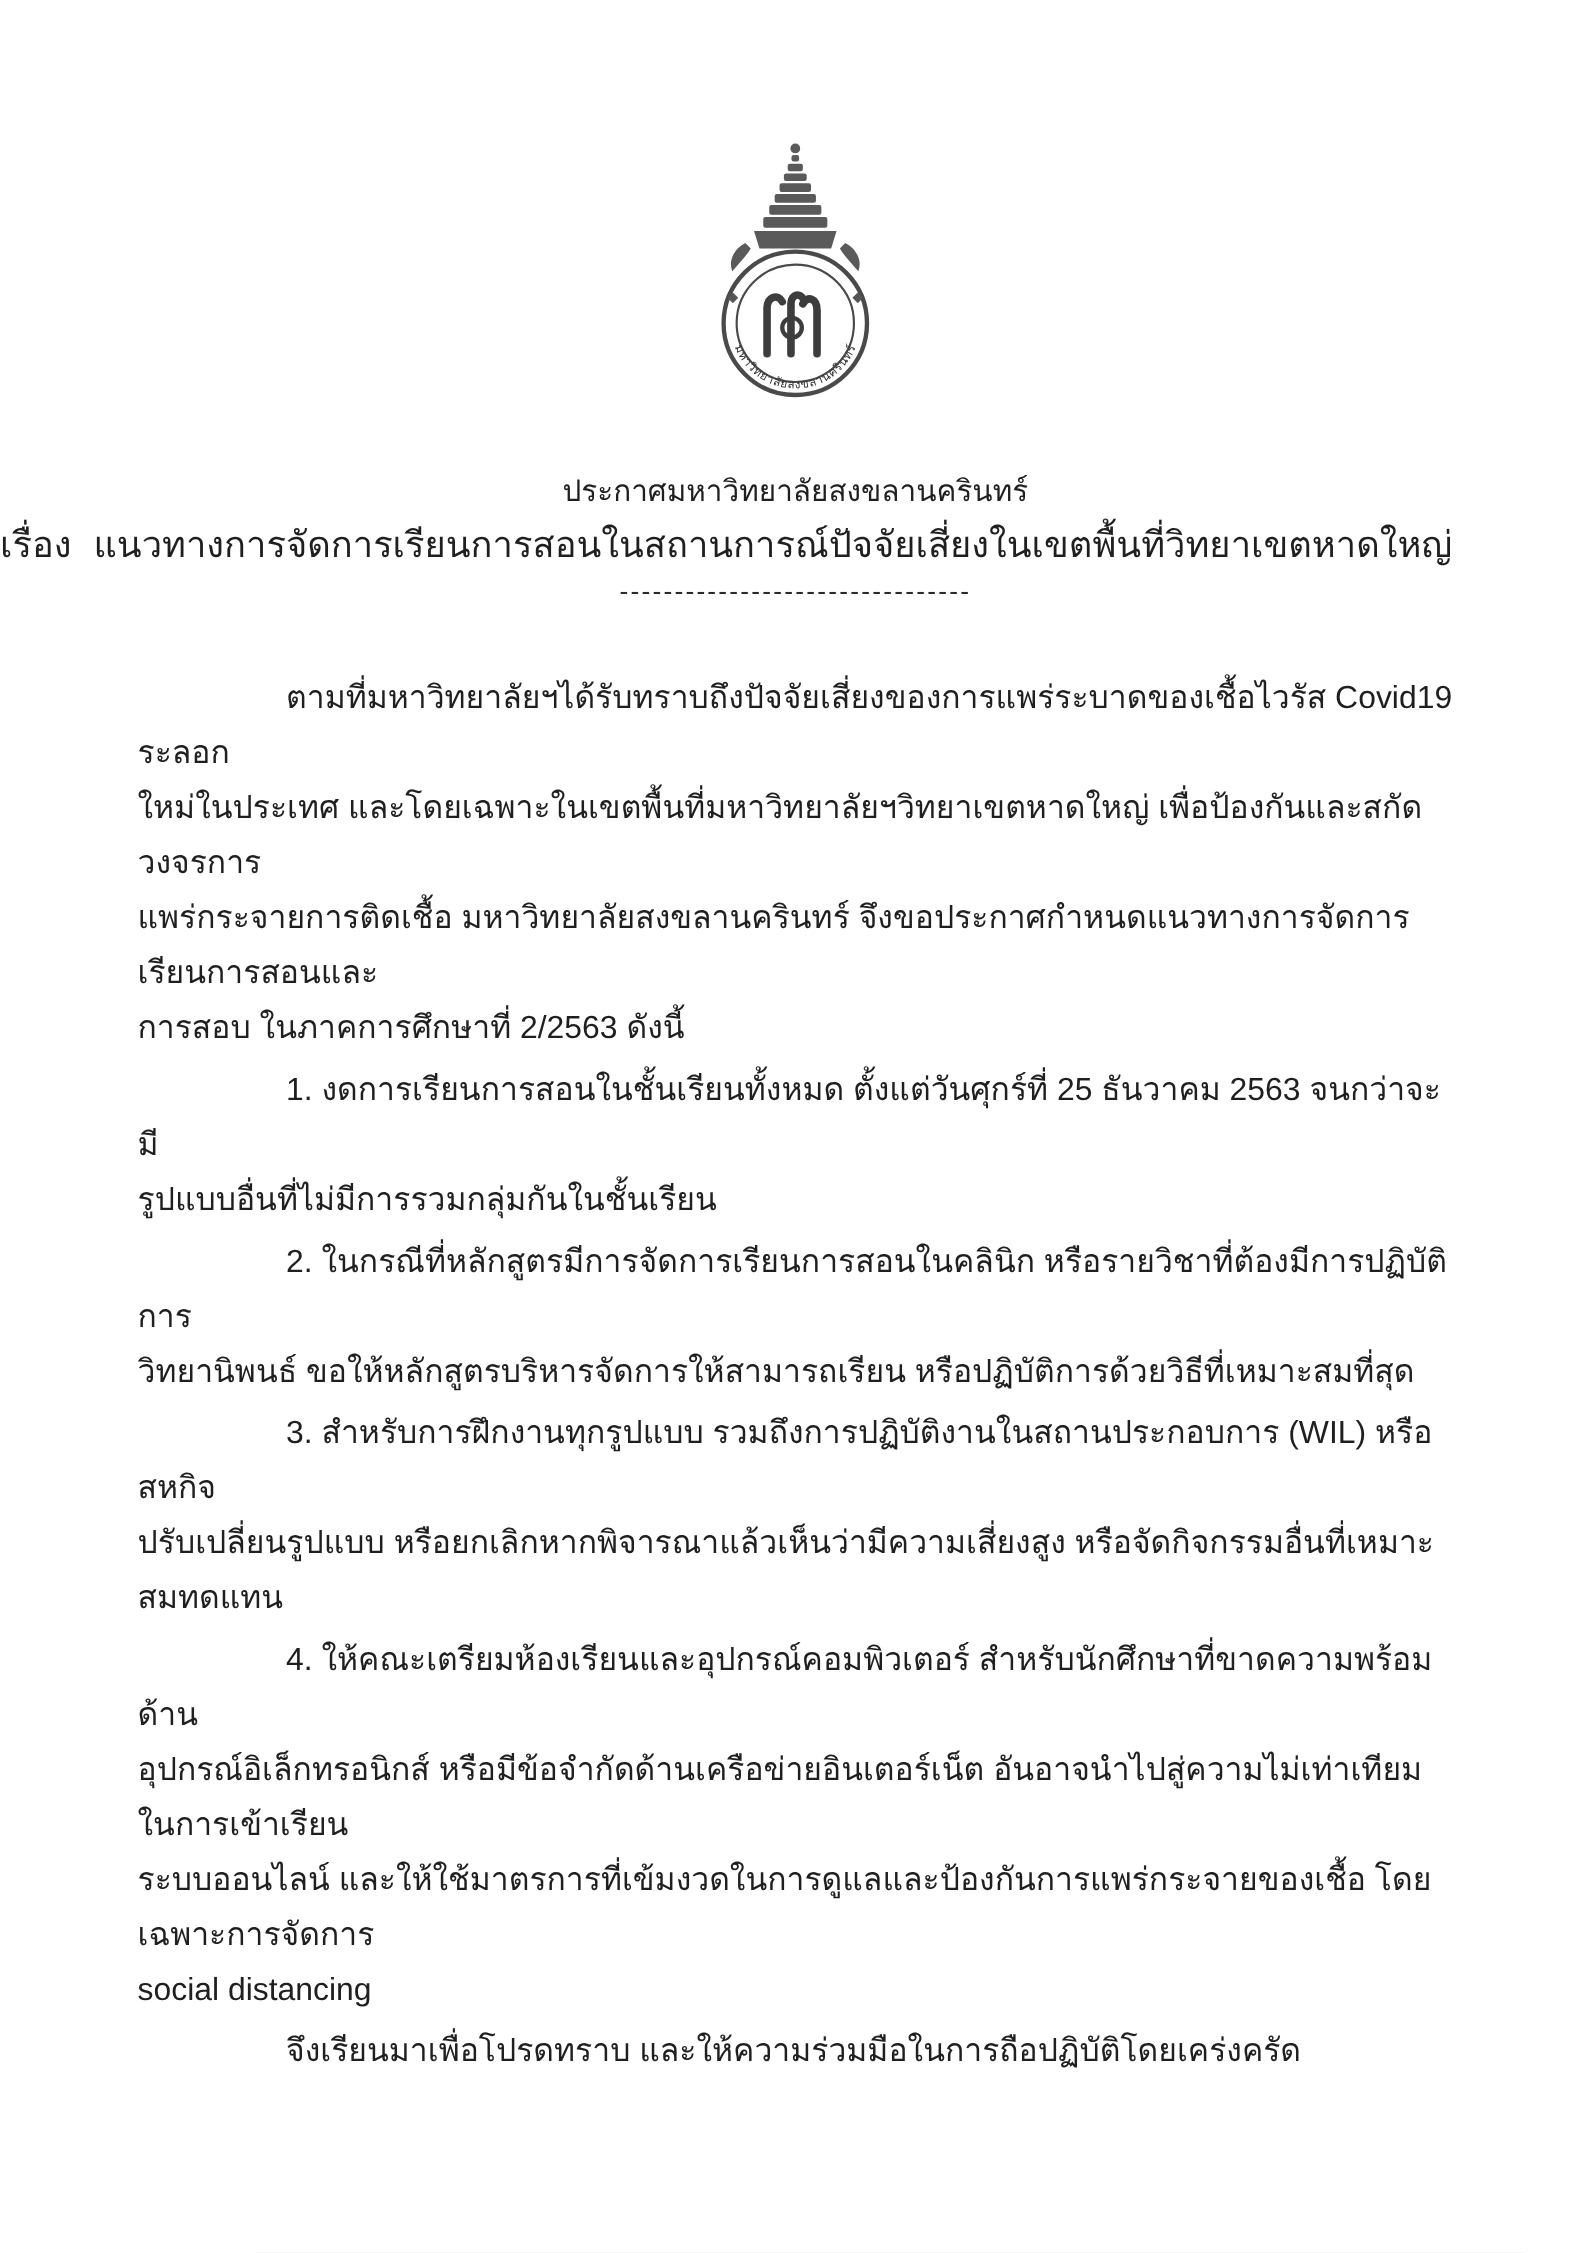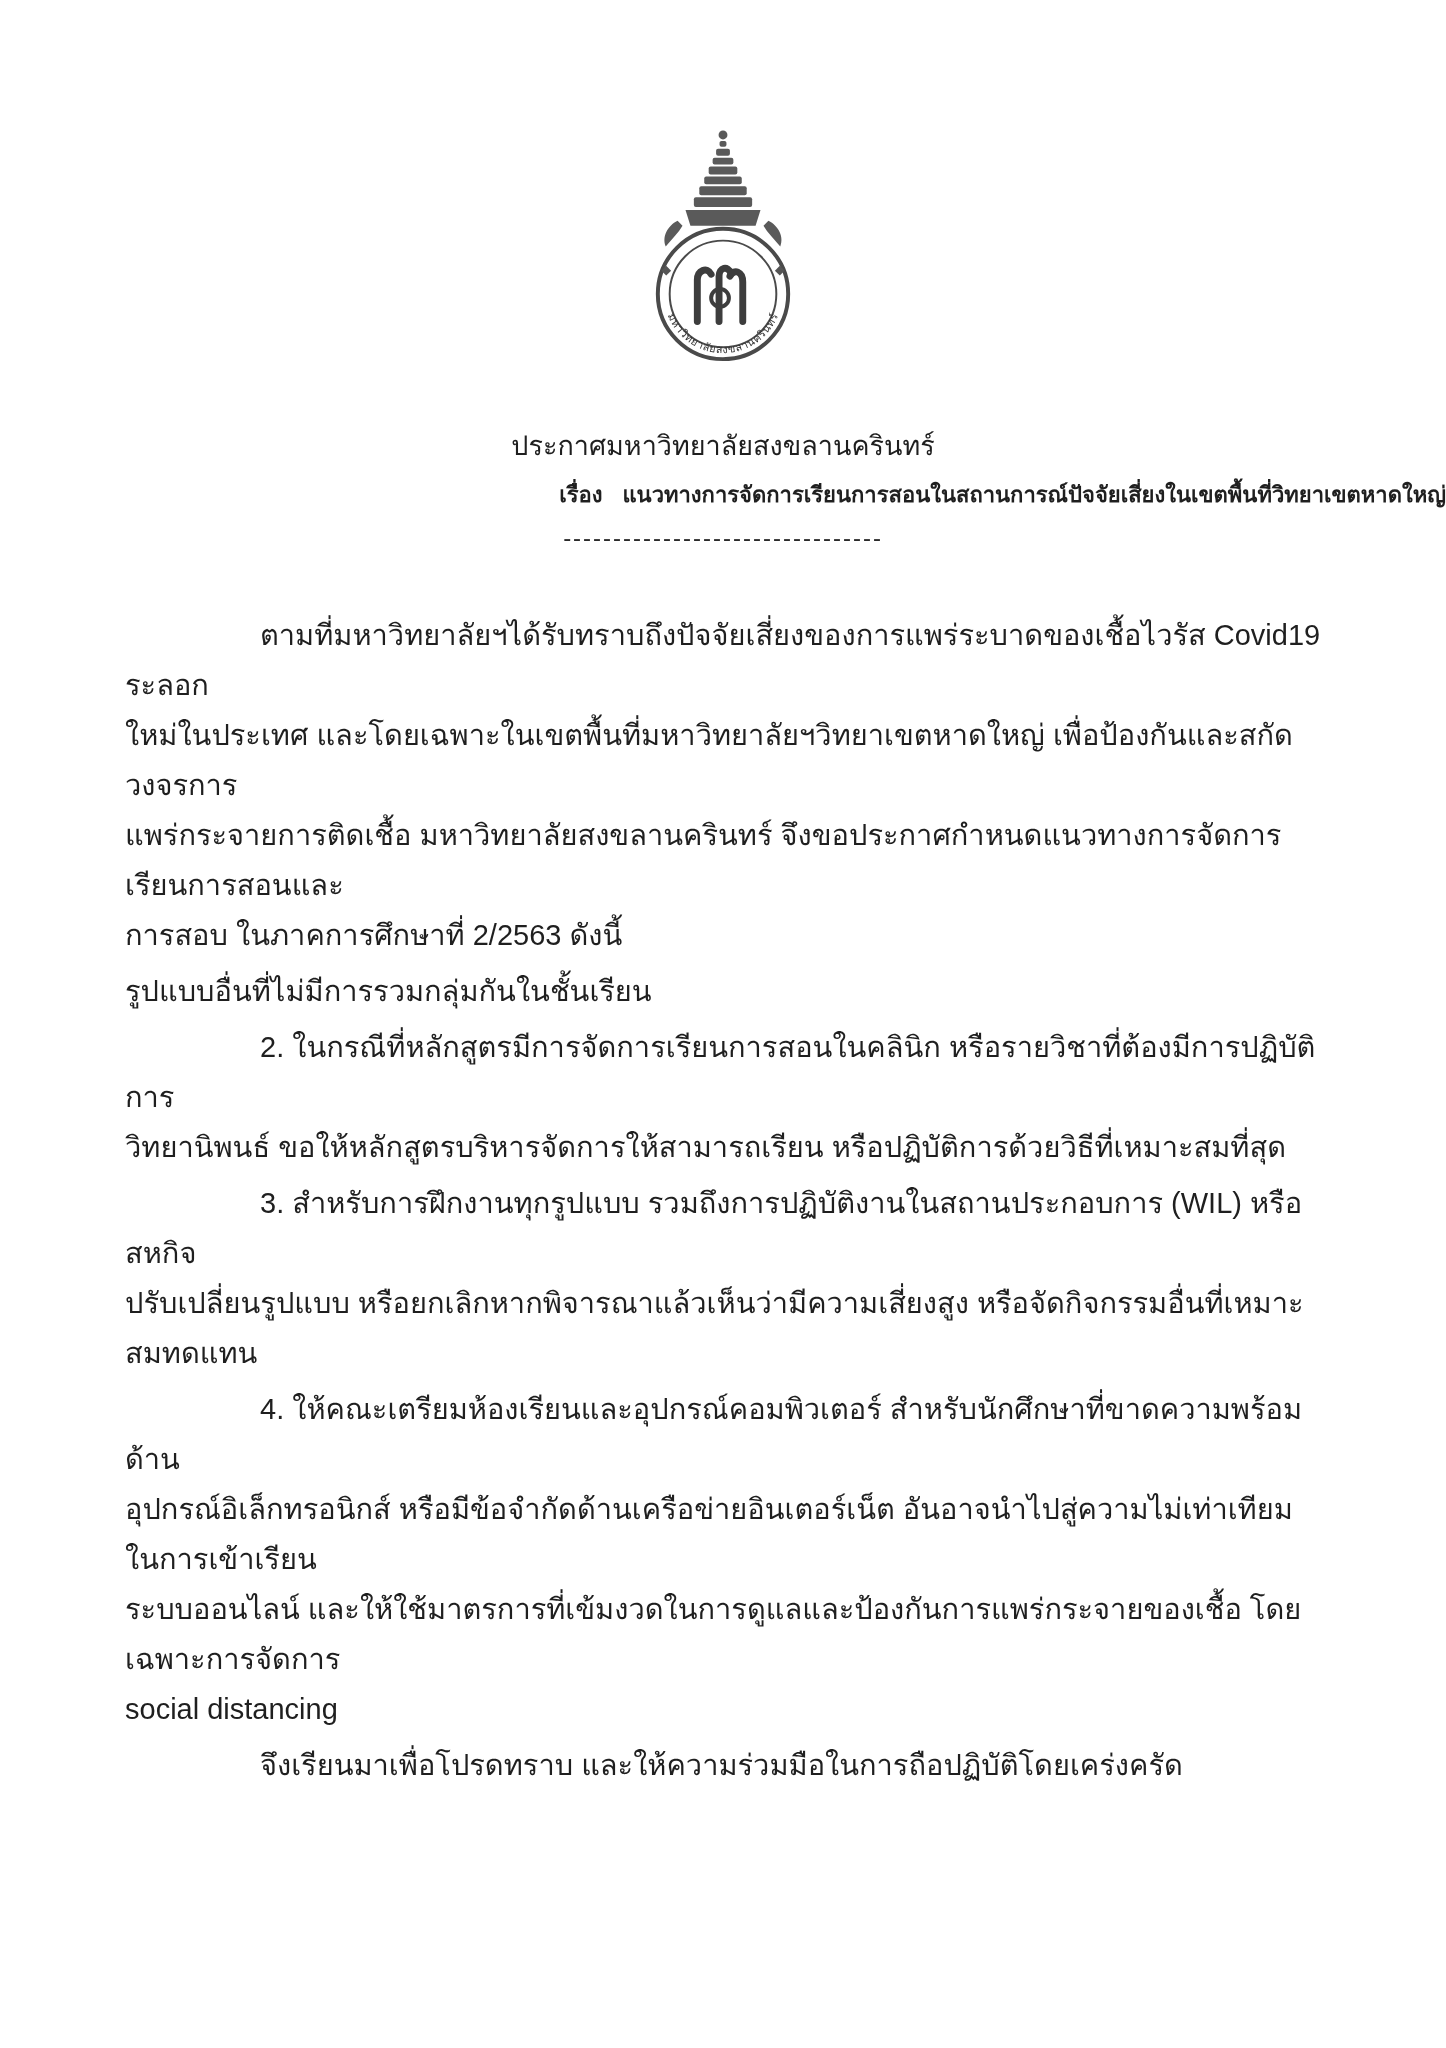--- a/index.html
+++ b/index.html
@@ -14,22 +14,22 @@
   }
   .logo-wrap { padding-top:126px; text-align:center; height:248px; }
   .logo-wrap svg { display:inline-block; }
   .doc-title {
     margin-top:50px;
     text-align:center;
     font-size:27px; line-height:44px;
   }
   .doc-subject {
     margin-top:4px;
-    text-align:right;
-    font-size:22px; line-height:46px;font-weight:bold;
+    text-align:left;
+    font-size:33px; line-height:46px;
   }
   .doc-subject .subject-text { margin-left:20px; }
   .divider {
     text-align:center;
     font-size:24px; line-height:40px;
     letter-spacing:2px;
     color:#2a2a2a;
   }
   .body {
     margin:52px 120px 0 125px;
@@ -89,20 +89,21 @@
   <div class="body">
 
     <p class="para">
       <span class="line indent">ตามที่มหาวิทยาลัยฯได้รับทราบถึงปัจจัยเสี่ยงของการแพร่ระบาดของเชื้อไวรัส Covid19 ระลอก</span>
       <span class="line">ใหม่ในประเทศ และโดยเฉพาะในเขตพื้นที่มหาวิทยาลัยฯวิทยาเขตหาดใหญ่ เพื่อป้องกันและสกัดวงจรการ</span>
       <span class="line">แพร่กระจายการติดเชื้อ มหาวิทยาลัยสงขลานครินทร์ จึงขอประกาศกำหนดแนวทางการจัดการเรียนการสอนและ</span>
       <span class="line">การสอบ ในภาคการศึกษาที่ 2/2563 ดังนี้</span>
     </p>
 
     <p class="para">
+      <span class="line indent">1. งดการเรียนการสอนในชั้นเรียนทั้งหมด ตั้งแต่วันศุกร์ที่ 25 ธันวาคม 2563 จนกว่าจะมี</span>
       <span class="line">รูปแบบอื่นที่ไม่มีการรวมกลุ่มกันในชั้นเรียน</span>
     </p>
 
     <p class="para">
       <span class="line indent">2. ในกรณีที่หลักสูตรมีการจัดการเรียนการสอนในคลินิก หรือรายวิชาที่ต้องมีการปฏิบัติการ</span>
       <span class="line">วิทยานิพนธ์ ขอให้หลักสูตรบริหารจัดการให้สามารถเรียน หรือปฏิบัติการด้วยวิธีที่เหมาะสมที่สุด</span>
     </p>
 
     <p class="para">
       <span class="line indent">3. สำหรับการฝึกงานทุกรูปแบบ รวมถึงการปฏิบัติงานในสถานประกอบการ (WIL) หรือสหกิจ</span>

